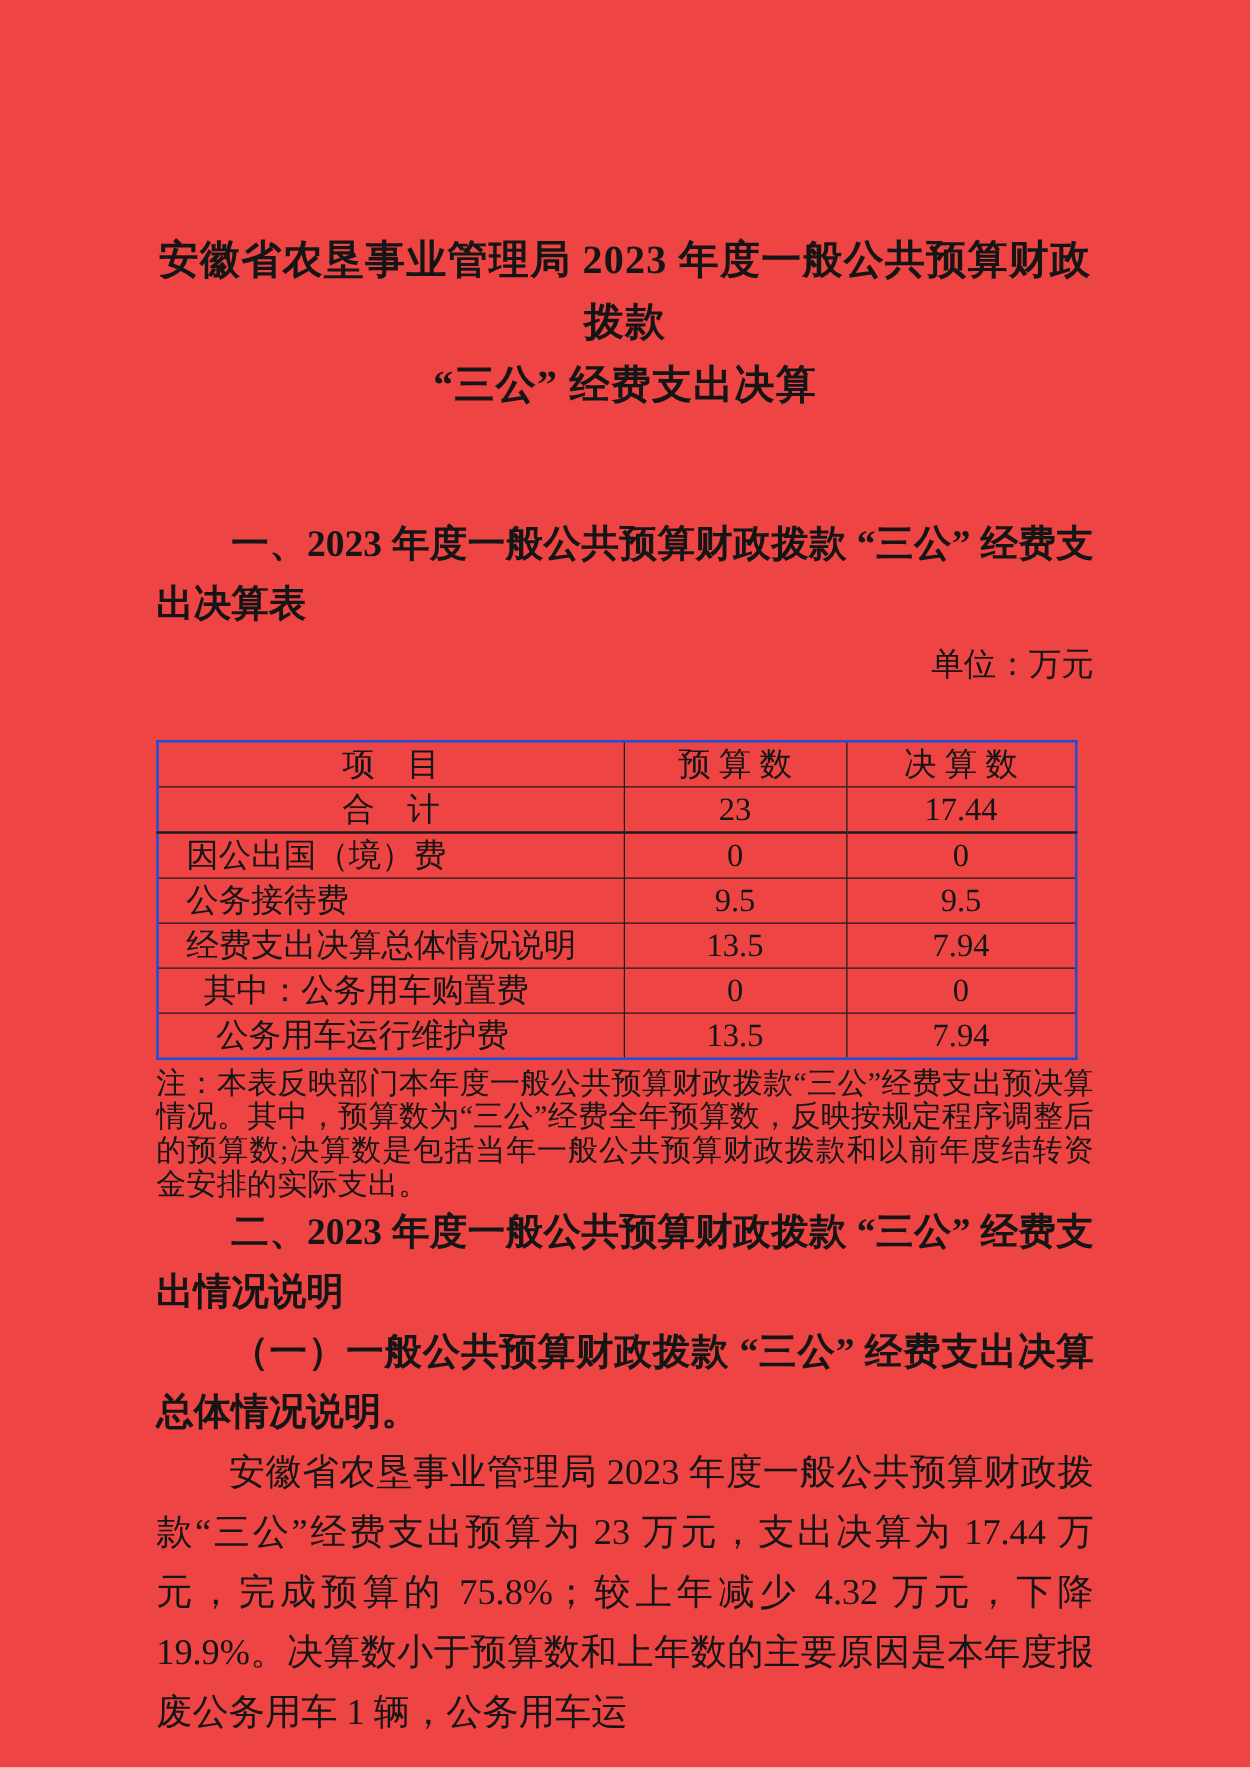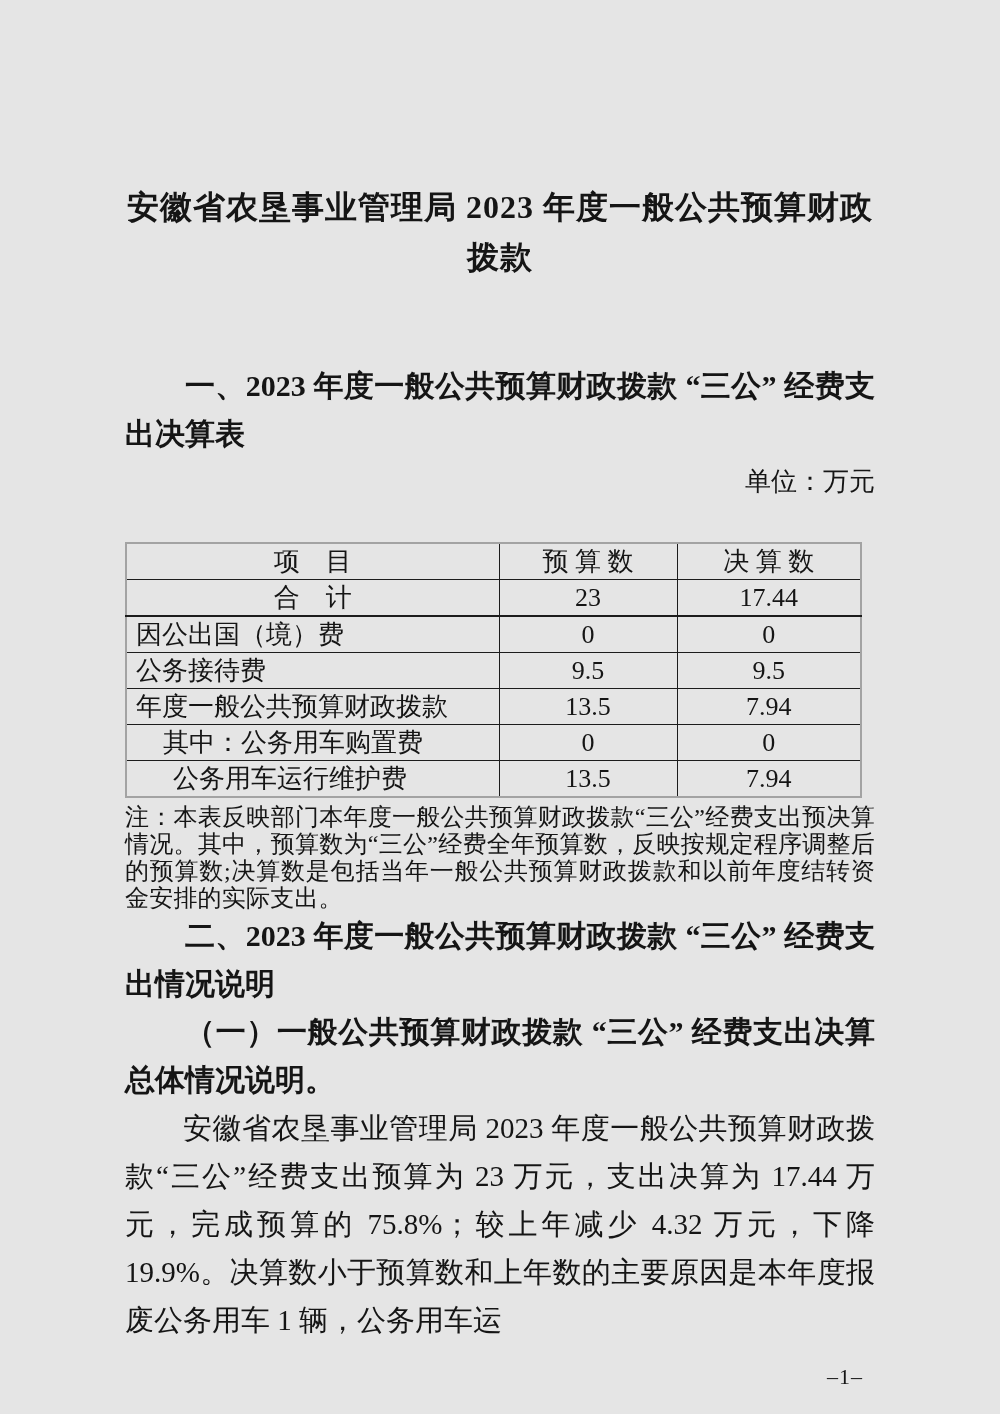--- a/index.html
+++ b/index.html
@@ -4,21 +4,21 @@
 <style>
   html, body {
     margin: 0;
     padding: 0;
     background: #ffffff;
   }
   .page {
     position: relative;
     width: 1000px;
     height: 1414px;
-    background: #e5e5e5;
+    background: #ef4444;
     color: #151515;
     font-family: "Liberation Serif", "DejaVu Serif", serif;
     box-sizing: border-box;
     padding: 182px 125px 0 125px;
     overflow: hidden;
   }
   .title {
     text-align: center;
     font-size: 32px;
     font-weight: bold;
@@ -37,37 +37,37 @@
   .unit-line {
     font-size: 26px;
     line-height: 48px;
     text-align: right;
   }
   table.budget {
     border-collapse: collapse;
     width: 735px;
     margin-top: 36px;
     table-layout: fixed;
-    border: 2px solid #a3a3a3;
+    border: 2px solid #1d4ed8;
   }
   table.budget th,
   table.budget td {
     border: 1px solid #1c1c1c;
     height: 34px;
     font-size: 26px;
     font-weight: normal;
     padding: 0;
     text-align: center;
     vertical-align: middle;
     overflow: hidden;
     white-space: nowrap;
   }
   table.budget td.c-item {
     text-align: left;
-    padding-left: 9px;
+    padding-left: 22px;
   }
   table.budget td.ctr {
     text-align: center;
     padding-left: 0;
   }
   table.budget tr.thickb th,
   table.budget tr.thickb td {
     border-bottom-width: 2px;
     margin-left: 16px;
   }
@@ -101,20 +101,21 @@
     letter-spacing: 1px;
   }
 </style>
 </head>
 <body>
 
 <div class="page">
 
   <div class="title">
     <div>安徽省农垦事业管理局 2023 年度一般公共预算财政拨款</div>
+    <div>“三公” 经费支出决算</div>
   </div>
 
   <p class="h1">一、2023 年度一般公共预算财政拨款 “三公” 经费支出决算表</p>
 
   <div class="unit-line">单位：万元</div>
 
   <table class="budget">
     <colgroup>
       <col style="width:373px">
       <col style="width:178px">
@@ -137,21 +138,21 @@
           <td class="c-item">因公出国（境）费</td>
           <td>0</td>
           <td>0</td>
         </tr>
         <tr>
           <td class="c-item">公务接待费</td>
           <td>9.5</td>
           <td>9.5</td>
         </tr>
         <tr>
-          <td class="c-item">年度一般公共预算财政拨款</td>
+          <td class="c-item">经费支出决算总体情况说明</td>
           <td>13.5</td>
           <td>7.94</td>
         </tr>
         <tr>
           <td class="c-item ind1">其中：公务用车购置费</td>
           <td>0</td>
           <td>0</td>
         </tr>
         <tr>
           <td class="c-item ind2">公务用车运行维护费</td>

